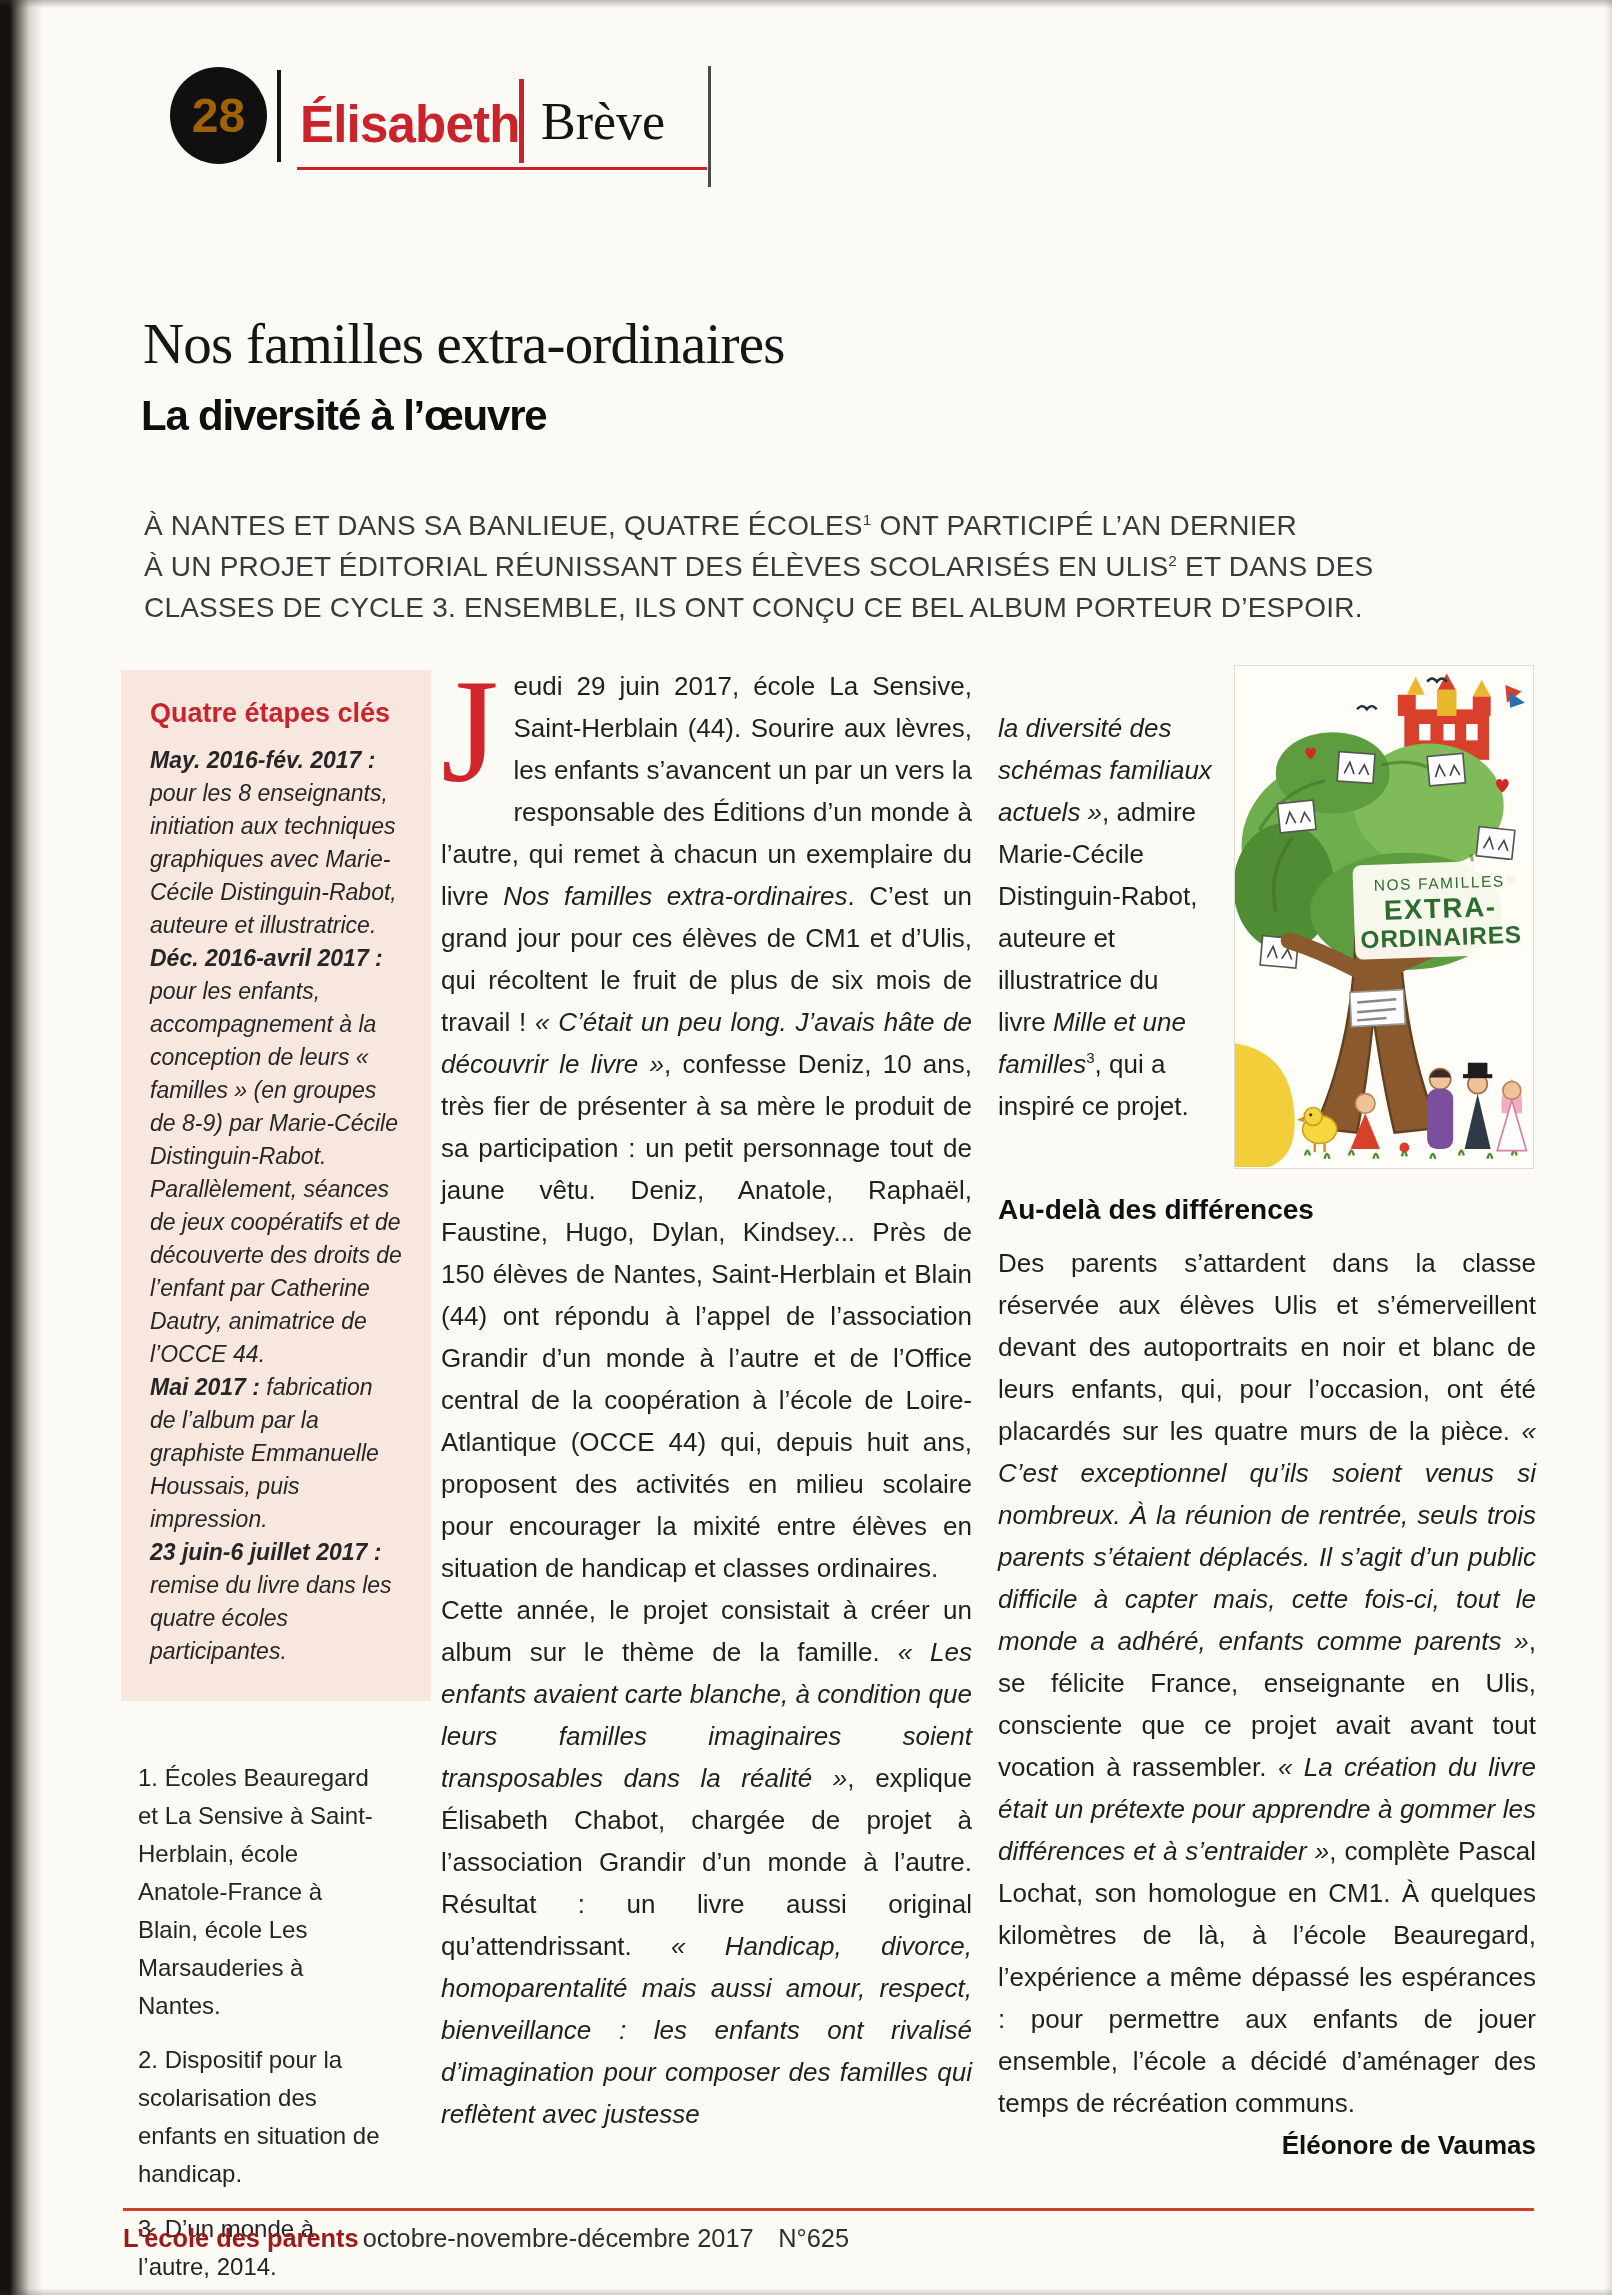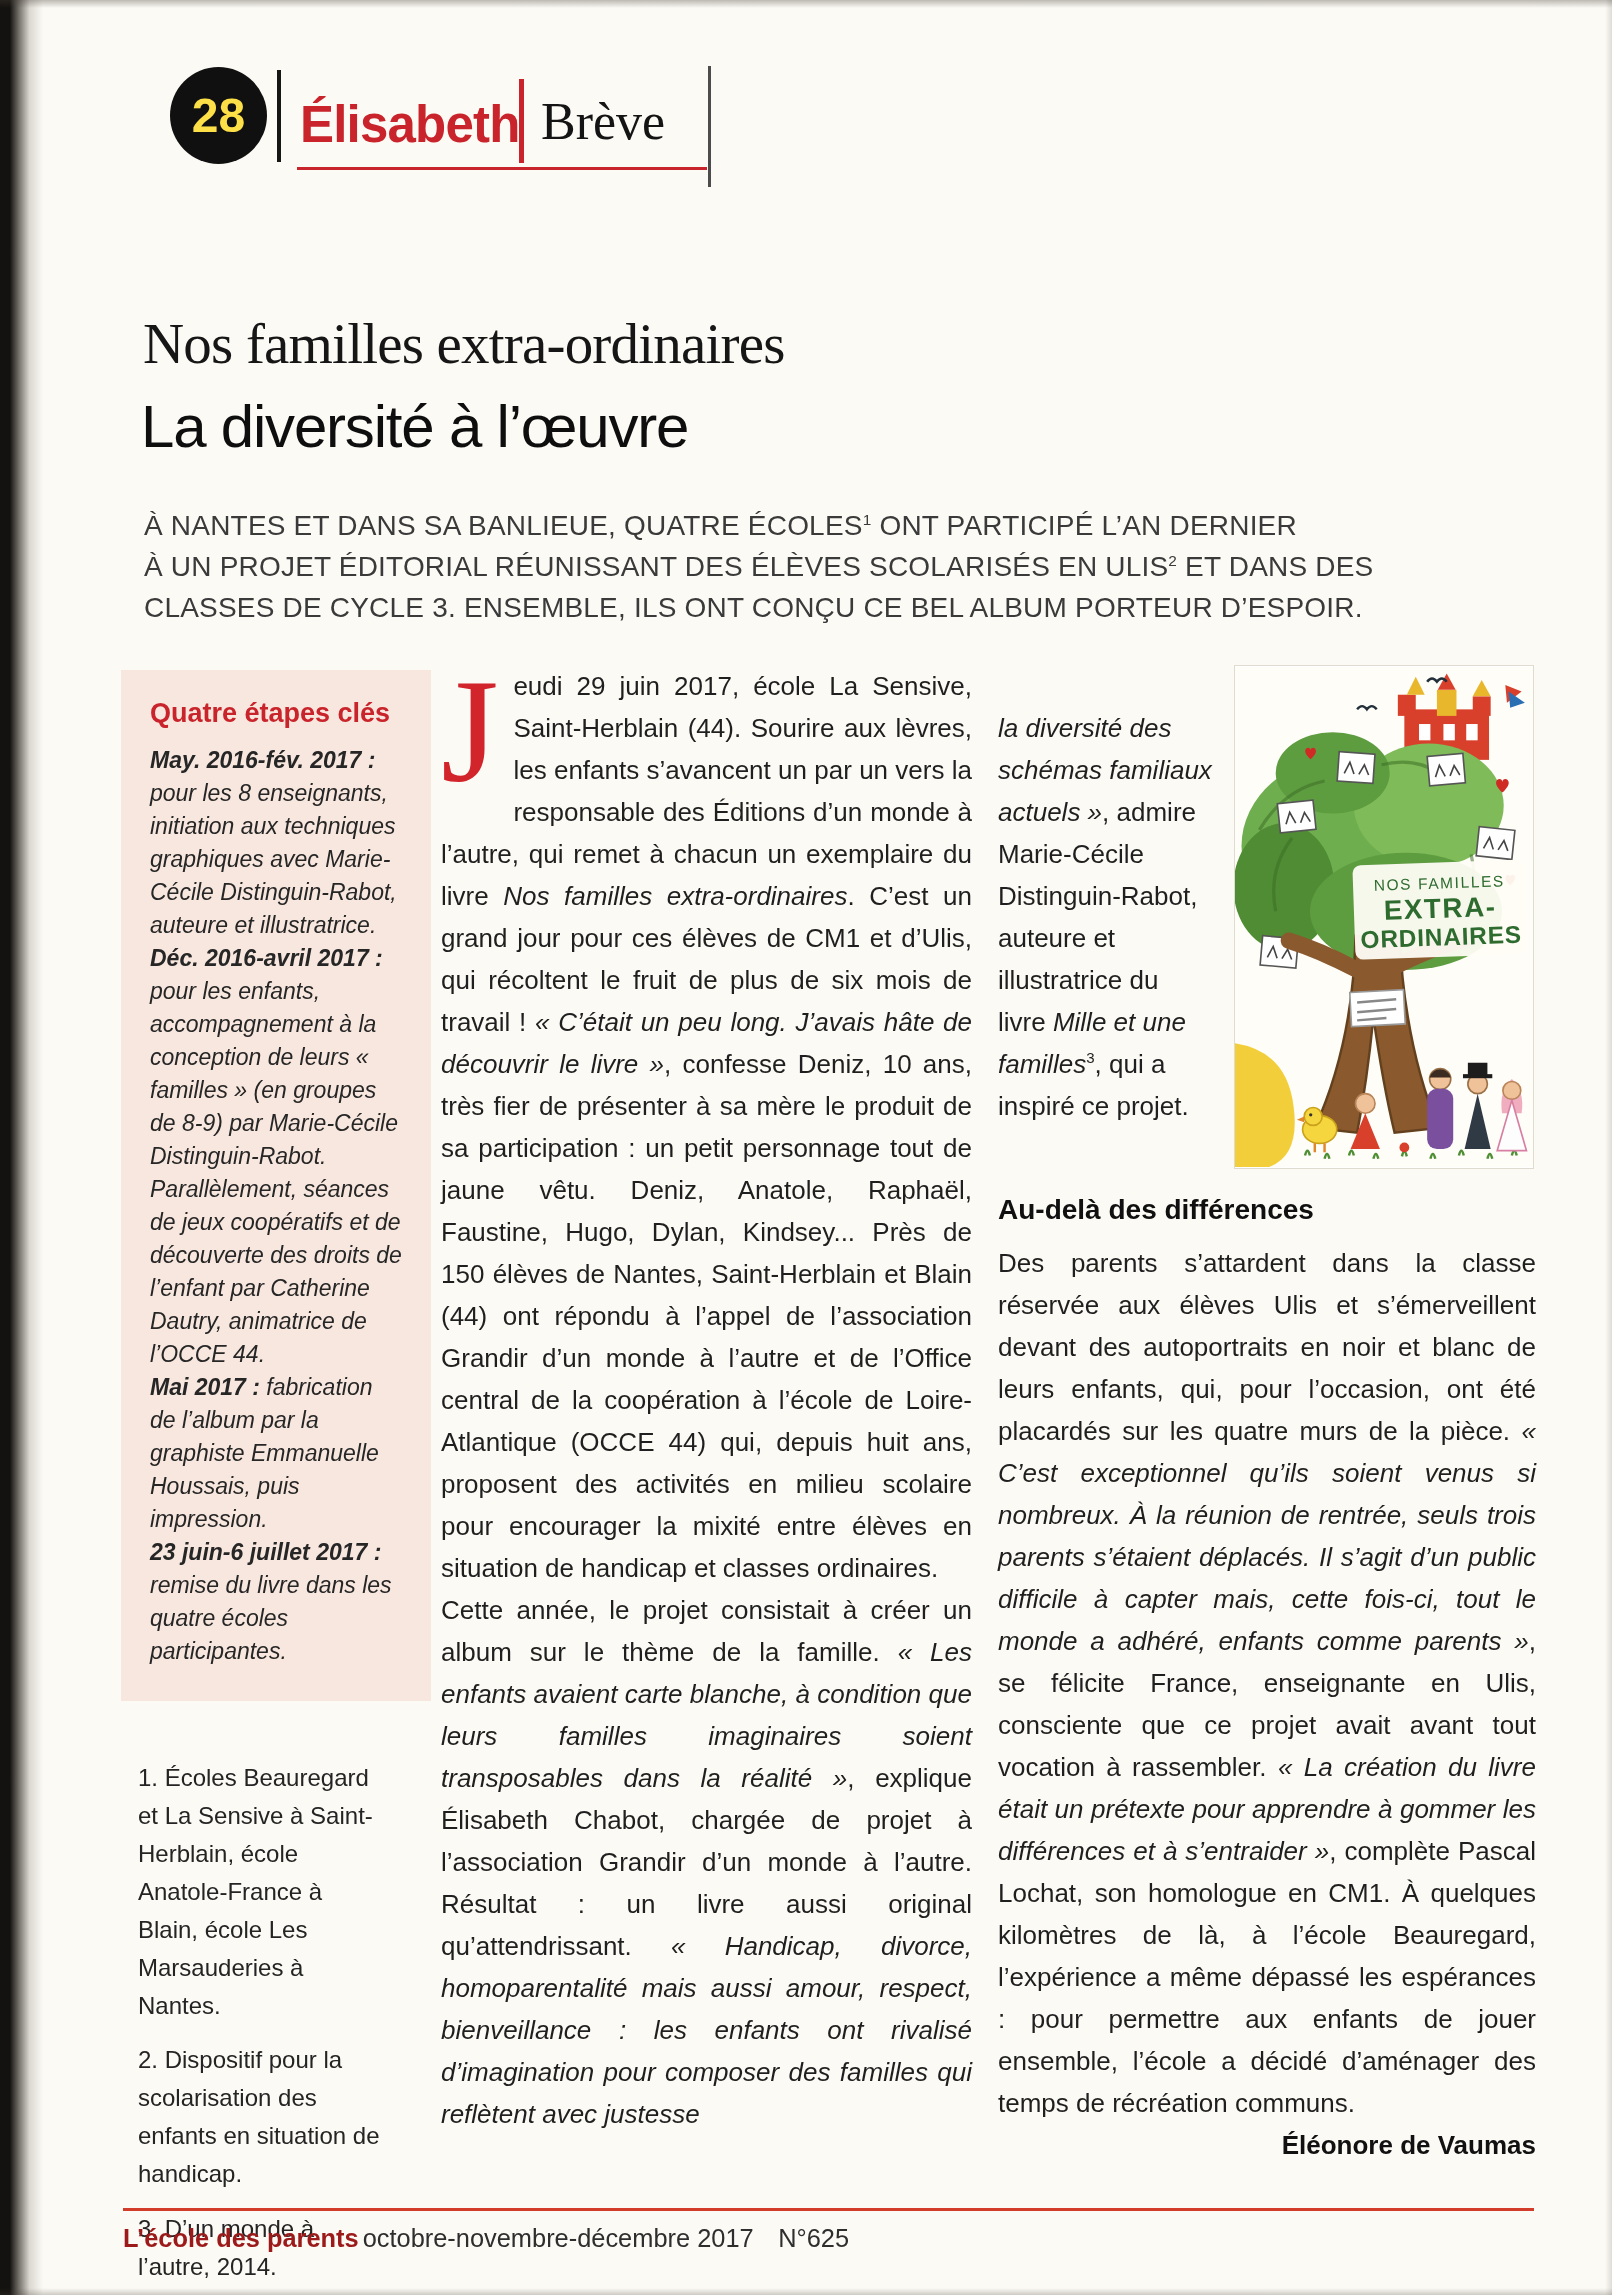--- a/index.html
+++ b/index.html
@@ -8,32 +8,32 @@
 
   
   .edge{position:absolute;pointer-events:none;z-index:9}
   .edge-left{left:0;top:0;width:43px;height:100%;
     background:linear-gradient(90deg,#141210 0,#141210 9.8px,rgba(45,40,33,.62) 19.7px,rgba(100,92,80,.22) 29.5px,rgba(120,112,98,0) 43px)}
   .edge-top{left:0;top:0;width:100%;height:8.2px;background:linear-gradient(180deg,rgba(70,64,55,.35),rgba(70,64,55,0))}
   .edge-bottom{left:0;bottom:0;width:100%;height:6.6px;background:linear-gradient(0deg,rgba(70,64,55,.25),rgba(70,64,55,0))}
   .edge-right{right:0;top:0;width:8.2px;height:100%;background:linear-gradient(270deg,rgba(70,64,55,.18),rgba(70,64,55,0))}
 
   
-  .badge{position:absolute;left:170px;top:67px;width:97px;height:97px;border-radius:50%;background:#101010;color:#fde047;
+  .badge{position:absolute;left:170px;top:67px;width:97px;height:97px;border-radius:50%;background:#101010;color:#a16207;
     display:flex;align-items:center;justify-content:center;font-size:48px;font-weight:700}
   .bar-dark1{position:absolute;left:277px;top:70px;width:4.1px;height:92px;background:#161616}
   .section{position:absolute;left:300px;top:95px;font-size:51px;font-weight:700;color:#c9242b;letter-spacing:-0.8px}
   .bar-red{position:absolute;left:519px;top:79px;width:4.9px;height:84px;background:#c9242b}
   .subsection{position:absolute;left:541px;top:92px;font-size:52px;font-family:"Liberation Serif",serif;color:#141414}
   .bar-dark2{position:absolute;left:708px;top:66px;width:2.5px;height:121px;background:#4c4c4c}
   .rule-red{position:absolute;left:297px;top:167px;width:410px;height:2.5px;background:#c9242b}
 
   
   .kicker{position:absolute;left:143px;top:311px;font-family:"Liberation Serif",serif;font-weight:400;font-size:57px;letter-spacing:-0.8px;color:#161616}
-  .main-title{position:absolute;left:141px;top:392px;font-size:60px;font-weight:400;color:#0e0e0e;letter-spacing:-1.2px}
+  .main-title{position:absolute;left:141px;top:392px;font-size:42px;font-weight:700;color:#0e0e0e;letter-spacing:-1.2px}
   .standfirst{position:absolute;left:144px;top:505px;width:1459px;font-size:28px;line-height:41px;color:#3a3a3a;letter-spacing:0.2px}
   .standfirst sup{font-size:.55em}
 
   
   .sidebar{position:absolute;left:121px;top:670px;width:310px;background:#f8e7de;padding:28px 29px 33px}
   .sb-title{font-size:27px;color:#c9242b;margin-bottom:14.8px;font-weight:700}
   .sb-entry{font-style:italic;font-size:23px;line-height:33px;color:#262626;text-align:left}
 
   
   .col1{position:absolute;left:441px;top:665px;width:531px}

